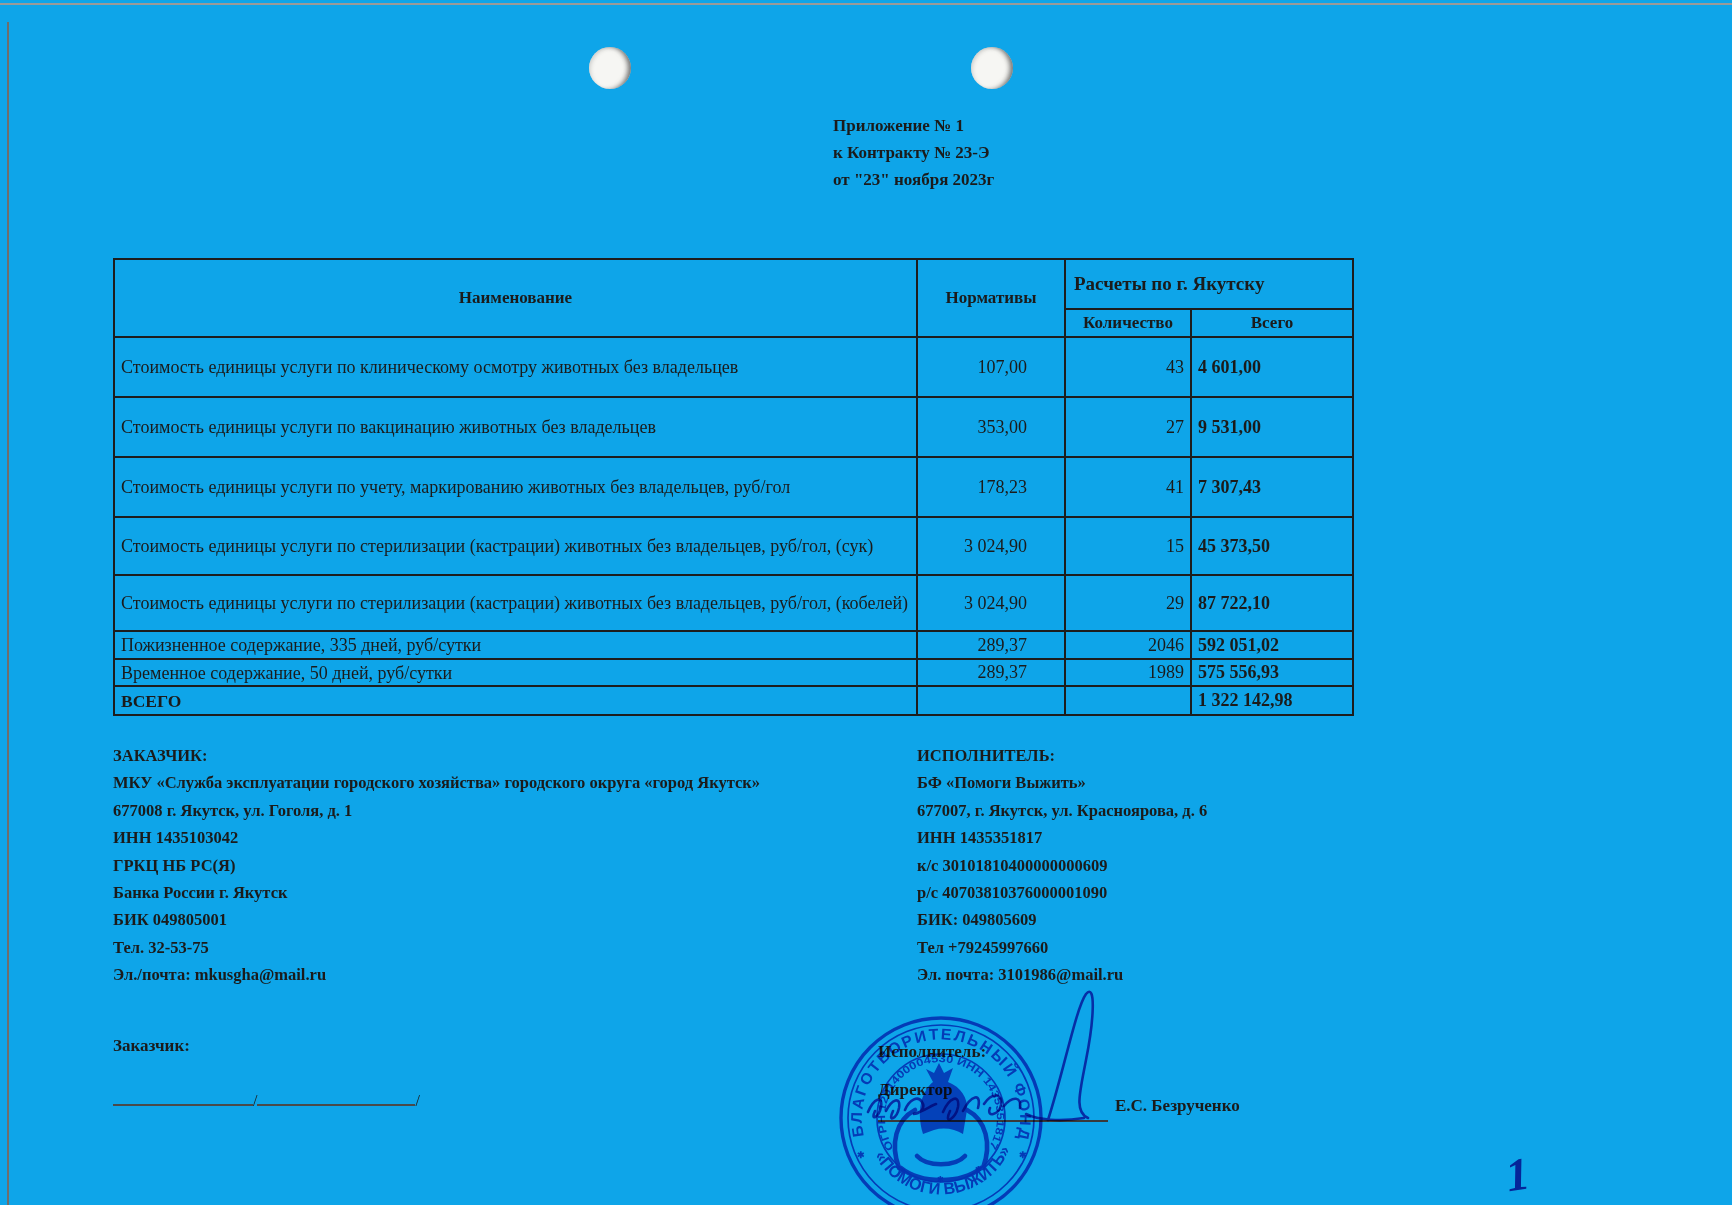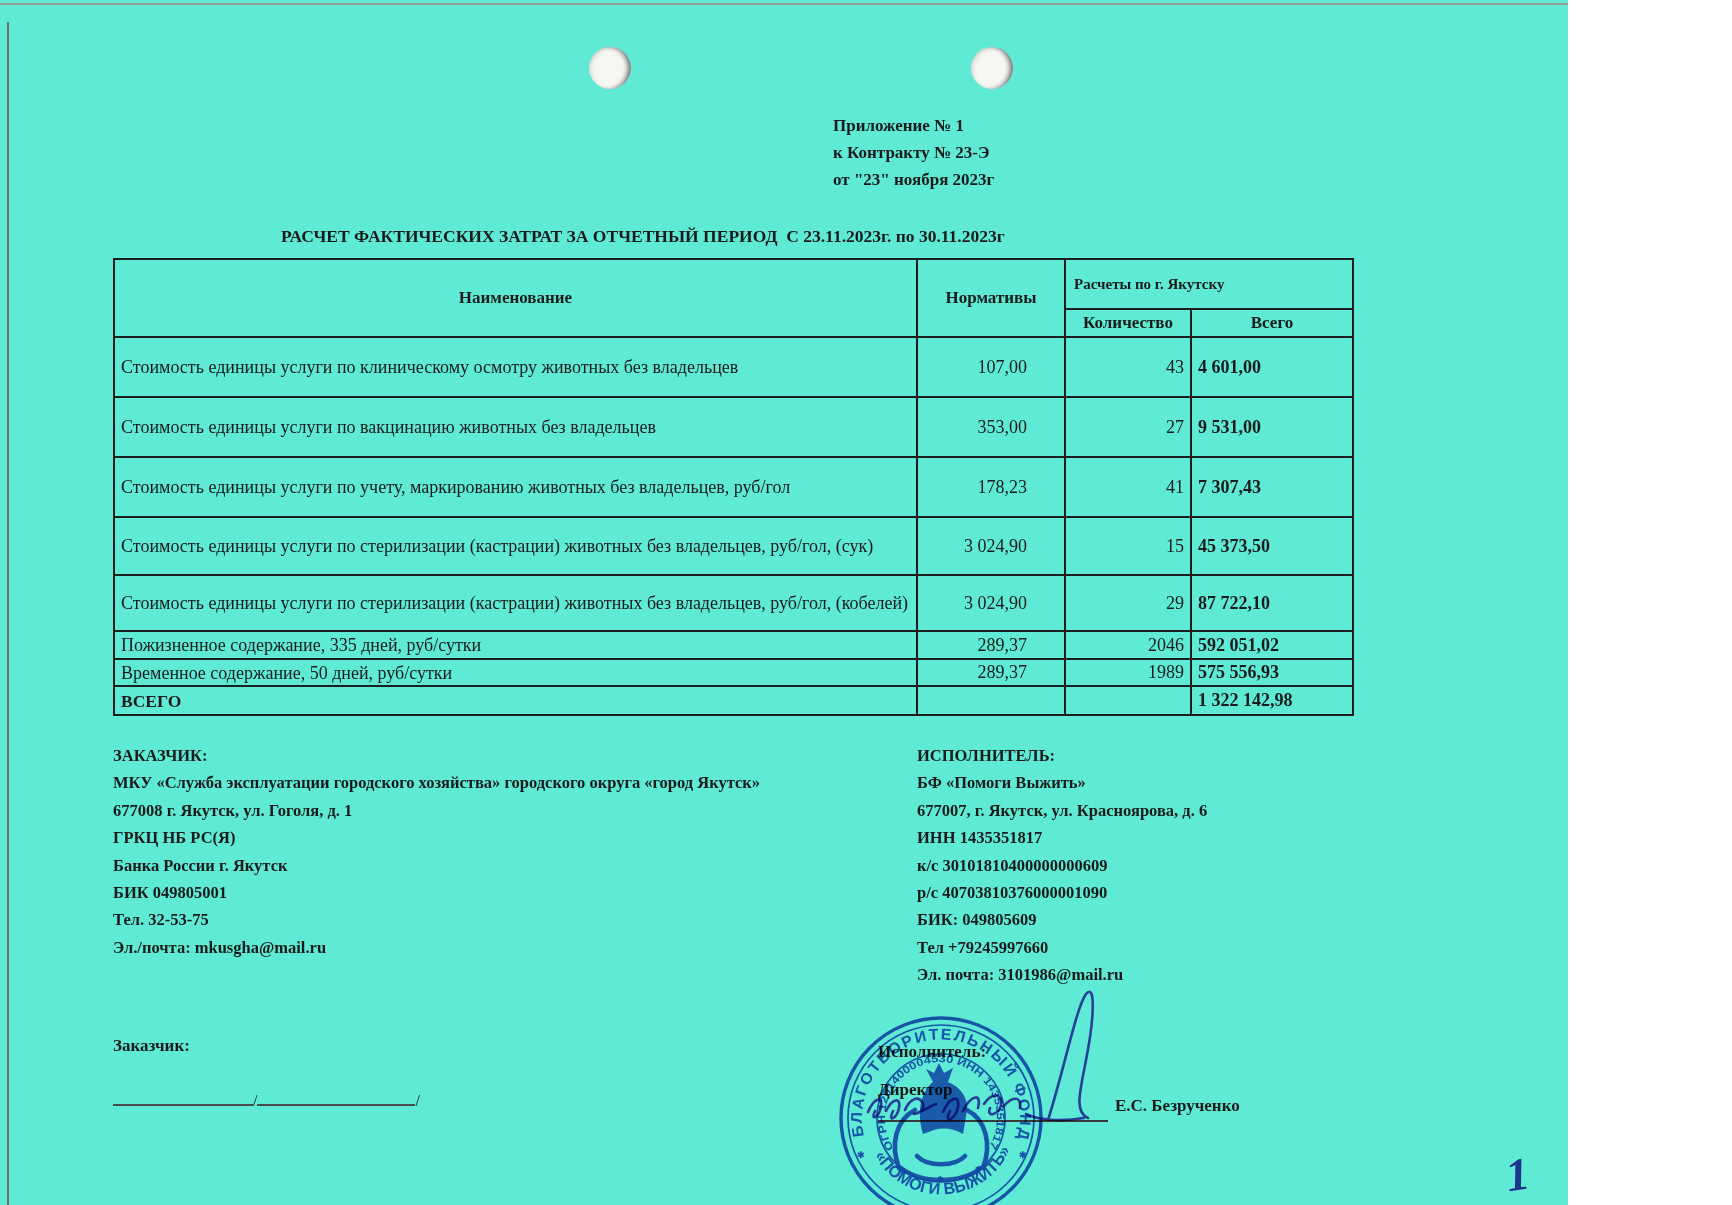--- a/index.html
+++ b/index.html
@@ -1,30 +1,30 @@
 <!DOCTYPE html>
 <html><head>
 <meta charset="utf-8">
 <style>
   html,body{margin:0;padding:0;background:#ffffff;}
-  .page{position:relative;width:1568px;height:1205px;background:#5eead4;overflow:hidden;
+  .page{position:relative;width:1732px;height:1205px;background:#0ea5e9;overflow:hidden;
         font-family:"Liberation Serif", serif;color:#1b1b1b;}
   .scan-edge-top{position:absolute;left:0;top:3px;width:1732px;height:2px;background:#9a9a98;}
   .scan-edge-left{position:absolute;left:7px;top:22px;width:2px;height:1183px;background:#6e6e6c;}
   .hole{position:absolute;width:42px;height:42px;border-radius:50%;background:#f6f6f3;
         box-shadow:inset -5px 0 5px -2px rgba(70,70,70,.75), inset 3px 2px 4px -2px rgba(190,190,188,.8);}
   .hole1{left:589px;top:47px;}
   .hole2{left:971px;top:47px;}
   .appendix{position:absolute;left:833px;top:112px;font-weight:bold;font-size:17px;line-height:27px;white-space:nowrap;}
   .doc-title{position:absolute;left:281px;top:226px;font-weight:bold;font-size:17.5px;white-space:pre;}
   .costs{position:absolute;left:113px;top:258px;}
   table{border-collapse:collapse;table-layout:fixed;width:1239px;font-size:18px;}
   td,th{border:2px solid #1d1d1d;padding:0 6px;overflow:hidden;}
   th{font-weight:bold;font-size:17px;}
-  .th-group{text-align:left;padding-left:8px;font-size:15px;}
+  .th-group{text-align:left;padding-left:8px;font-size:19px;}
   .cell-name{text-align:left;line-height:24px;}
   .cell-norm{text-align:right;padding-right:37px;}
   .cell-qty{text-align:right;}
   .cell-total{font-weight:bold;}
   .row-total .cell-name{font-weight:bold;font-size:17.5px;}
   .party{position:absolute;top:742px;font-weight:bold;font-size:16.5px;line-height:27.4px;white-space:nowrap;}
   .party-customer{left:113px;}
   .party-contractor{left:917px;}
   .sign-label{position:absolute;font-weight:bold;font-size:17px;white-space:nowrap;}
   .customer-sign-label{left:113px;top:1036px;}
@@ -50,21 +50,20 @@
   <div class="scan-edge-left"></div>
   <div class="hole hole1"></div>
   <div class="hole hole2"></div>
 
   <div class="appendix">
     <div>Приложение № 1</div>
     <div>к Контракту № 23-Э</div>
     <div>от "23" ноября 2023г</div>
   </div>
 
-  <div class="doc-title">РАСЧЕТ ФАКТИЧЕСКИХ ЗАТРАТ ЗА ОТЧЕТНЫЙ ПЕРИОД  С 23.11.2023г. по 30.11.2023г</div>
 
   <div class="costs">
     <table>
       <colgroup>
           <col style="width:803px">
           <col style="width:148px">
           <col style="width:126px">
           <col style="width:162px">
         </colgroup>
       <tbody>
@@ -126,20 +125,21 @@
         <td class="cell-total">1 322 142,98</td>
       </tr>
     </tbody>
       </table>
   </div>
 
   <div class="party party-customer">
     <div>ЗАКАЗЧИК:</div>
     <div>МКУ «Служба эксплуатации городского хозяйства» городского округа «город Якутск»</div>
     <div>677008 г. Якутск, ул. Гоголя, д. 1</div>
+    <div>ИНН 1435103042</div>
     <div>ГРКЦ НБ РС(Я)</div>
     <div>Банка России г. Якутск</div>
     <div>БИК 049805001</div>
     <div>Тел. 32-53-75</div>
     <div>Эл./почта: mkusgha@mail.ru</div>
   </div>
 
   <div class="party party-contractor">
     <div>ИСПОЛНИТЕЛЬ:</div>
     <div>БФ «Помоги Выжить»</div>

